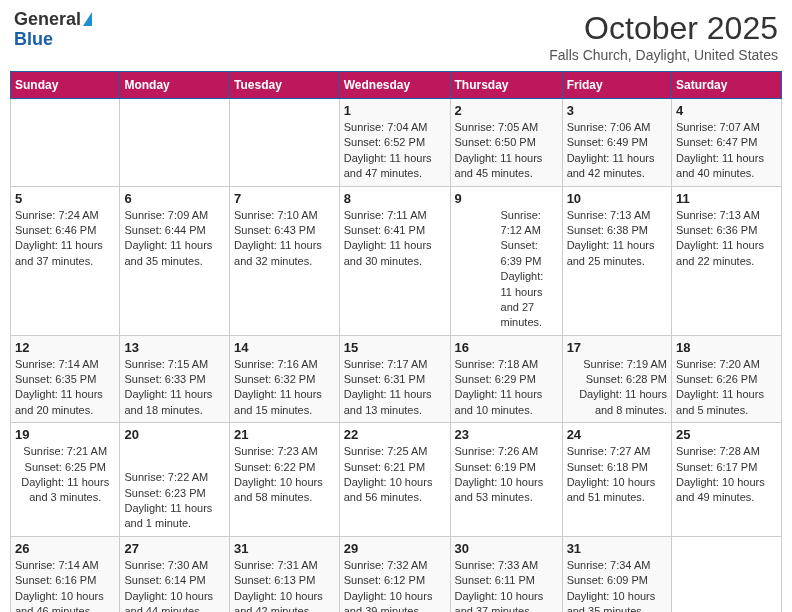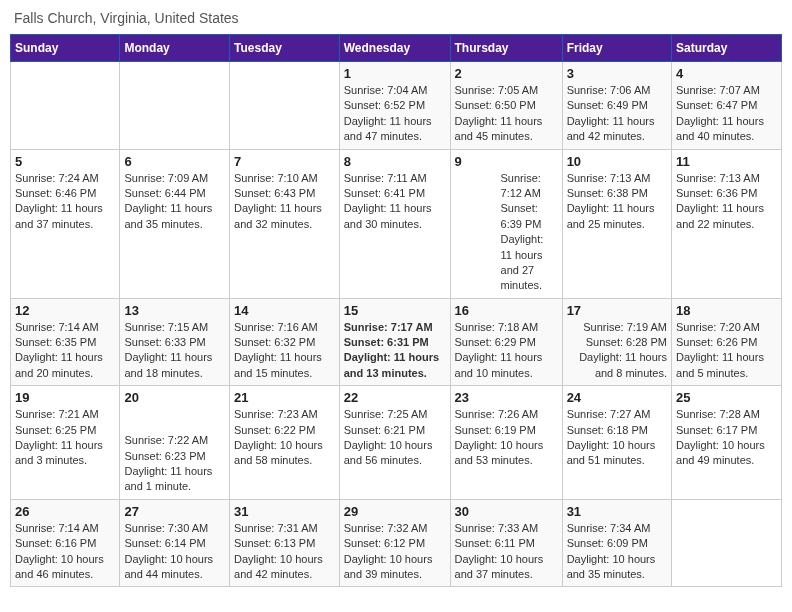--- a/index.html
+++ b/index.html
@@ -38,21 +38,21 @@
     .location {
       font-size: 14px;
       color: #555;
     }
     table {
       width: 100%;
       border-collapse: collapse;
       font-size: 11px;
     }
     thead tr th {
-      background: #4c1d95;
+      background: #be185d;
       color: #fff;
       padding: 6px 4px;
       text-align: left;
       font-weight: bold;
       font-size: 12px;
       border: 1px solid #1a5fa8;
     }
     tbody tr td {
       border: 1px solid #ccc;
       vertical-align: top;
@@ -76,22 +76,30 @@
       font-size: 11px;
     }
     .empty-cell {
       background: #fff !important;
     }
   </style>
 </head>
 <body>
 
 <div class="header">
+  <div class="logo">
+    <div style="display:flex; align-items:center;">
+      <span class="logo-text logo-general">General</span>
+      <span style="display:inline-block; width:0; height:0; border-left:9px solid transparent; border-bottom:14px solid #1a8fd1; margin-left:2px; margin-bottom:2px;"></span>
+    </div>
+    <span class="logo-text logo-blue">Blue</span>
+  </div>
   <div class="title-block">
-    <div class="location">Falls Church, Virginia, United States</div>
+    <div class="month-title">October 2025</div>
+    <div class="location">Falls Church, Daylight, United States</div>
   </div>
 </div>
 
 <table>
   <thead>
     <tr id="weekday-header">
     <th>Sunday</th>
         <th>Monday</th>
         <th>Tuesday</th>
         <th>Wednesday</th>
@@ -188,21 +196,21 @@
 Daylight: 11 hours and 18 minutes.</div>
         </td>
         <td>
           <div class="day-number">14</div>
           <div class="day-info" style="white-space: pre-line;">Sunrise: 7:16 AM
 Sunset: 6:32 PM
 Daylight: 11 hours and 15 minutes.</div>
         </td>
         <td>
           <div class="day-number">15</div>
-          <div class="day-info" style="white-space: pre-line; font-weight: bold;">Sunrise: 7:17 AM
+          <div class="day-info" style="white-space: pre-line;">Sunrise: 7:17 AM
 Sunset: 6:31 PM
 Daylight: 11 hours and 13 minutes.</div>
         </td>
         <td>
           <div class="day-number">16</div>
           <div class="day-info" style="white-space: pre-line;">Sunrise: 7:18 AM
 Sunset: 6:29 PM
 Daylight: 11 hours and 10 minutes.</div>
         </td>
         <td>
@@ -214,21 +222,21 @@
         <td>
           <div class="day-number">18</div>
           <div class="day-info" style="white-space: pre-line;">Sunrise: 7:20 AM
 Sunset: 6:26 PM
 Daylight: 11 hours and 5 minutes.</div>
         </td>
       </tr>
       <tr>
         <td>
           <div class="day-number">19</div>
-          <div class="day-info" style="white-space: pre-line;">Sunrise: 7:21 AM
+          <div class="day-info" style="white-space: pre-line; text-align: center;">Sunrise: 7:21 AM
 Sunset: 6:25 PM
 Daylight: 11 hours and 3 minutes.</div>
         </td>
         <td>
           <div class="day-number">20</div>
           <div class="day-info" style="white-space: pre-line; margin-top: 28px;">Sunrise: 7:22 AM
 Sunset: 6:23 PM
 Daylight: 11 hours and 1 minute.</div>
         </td>
         <td>

